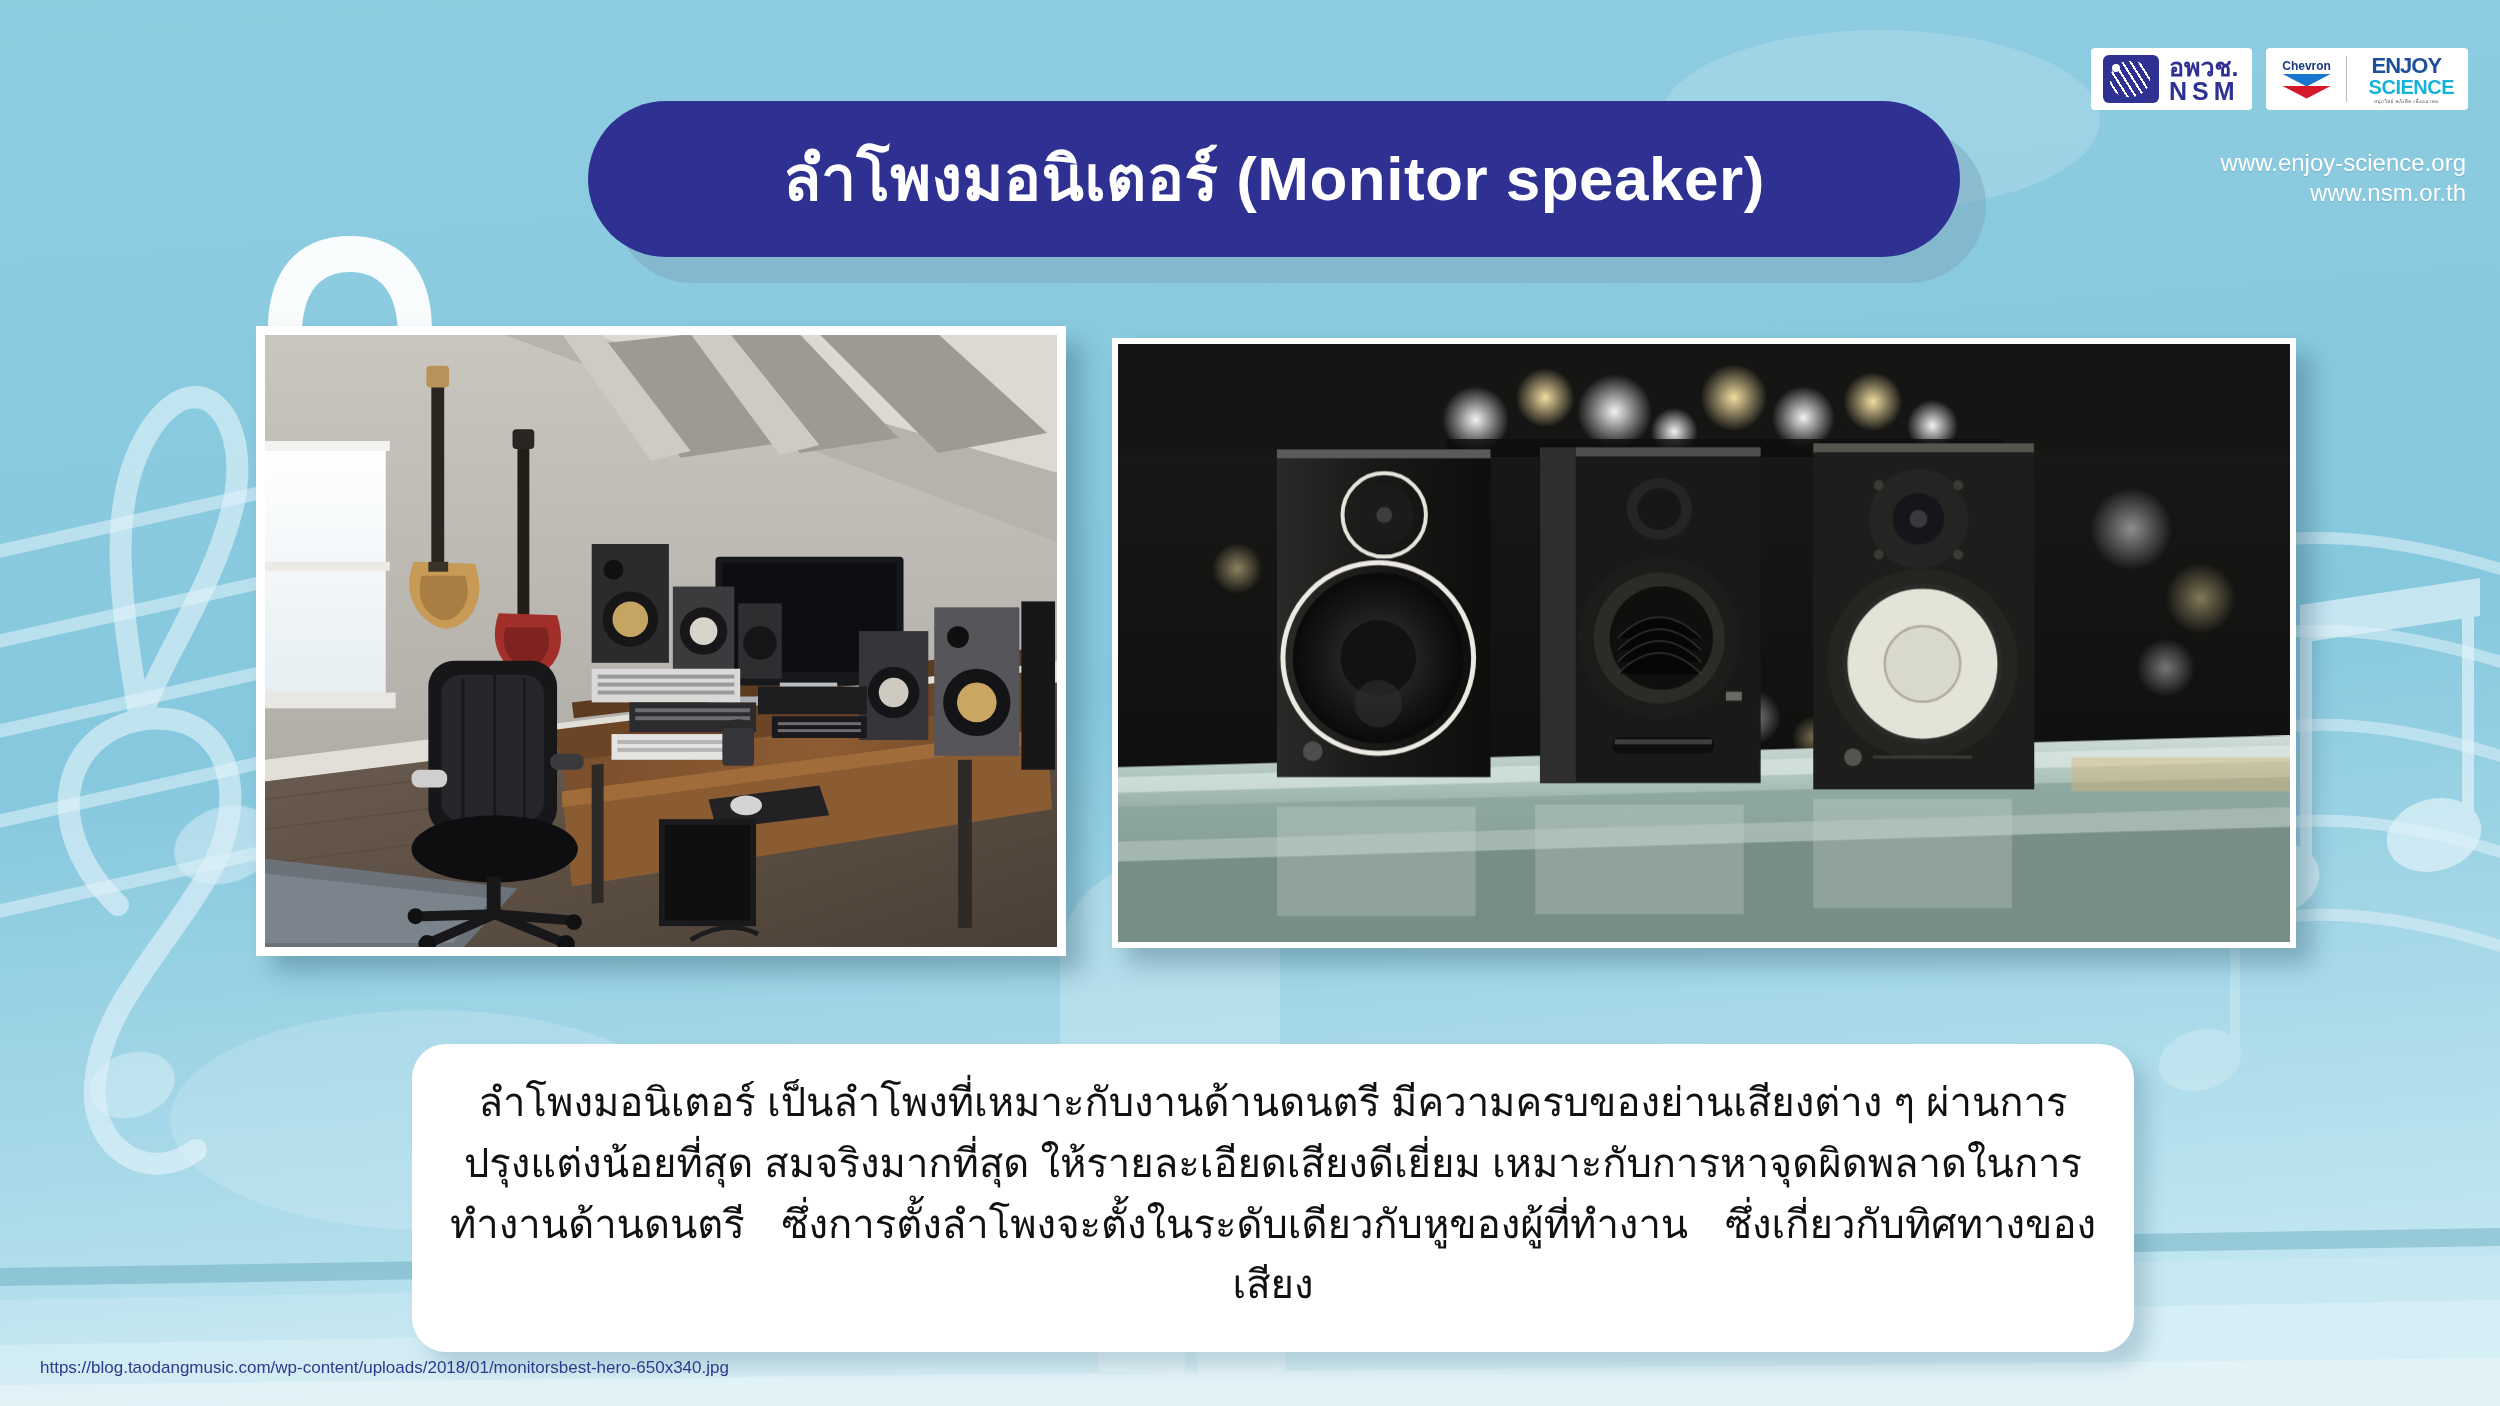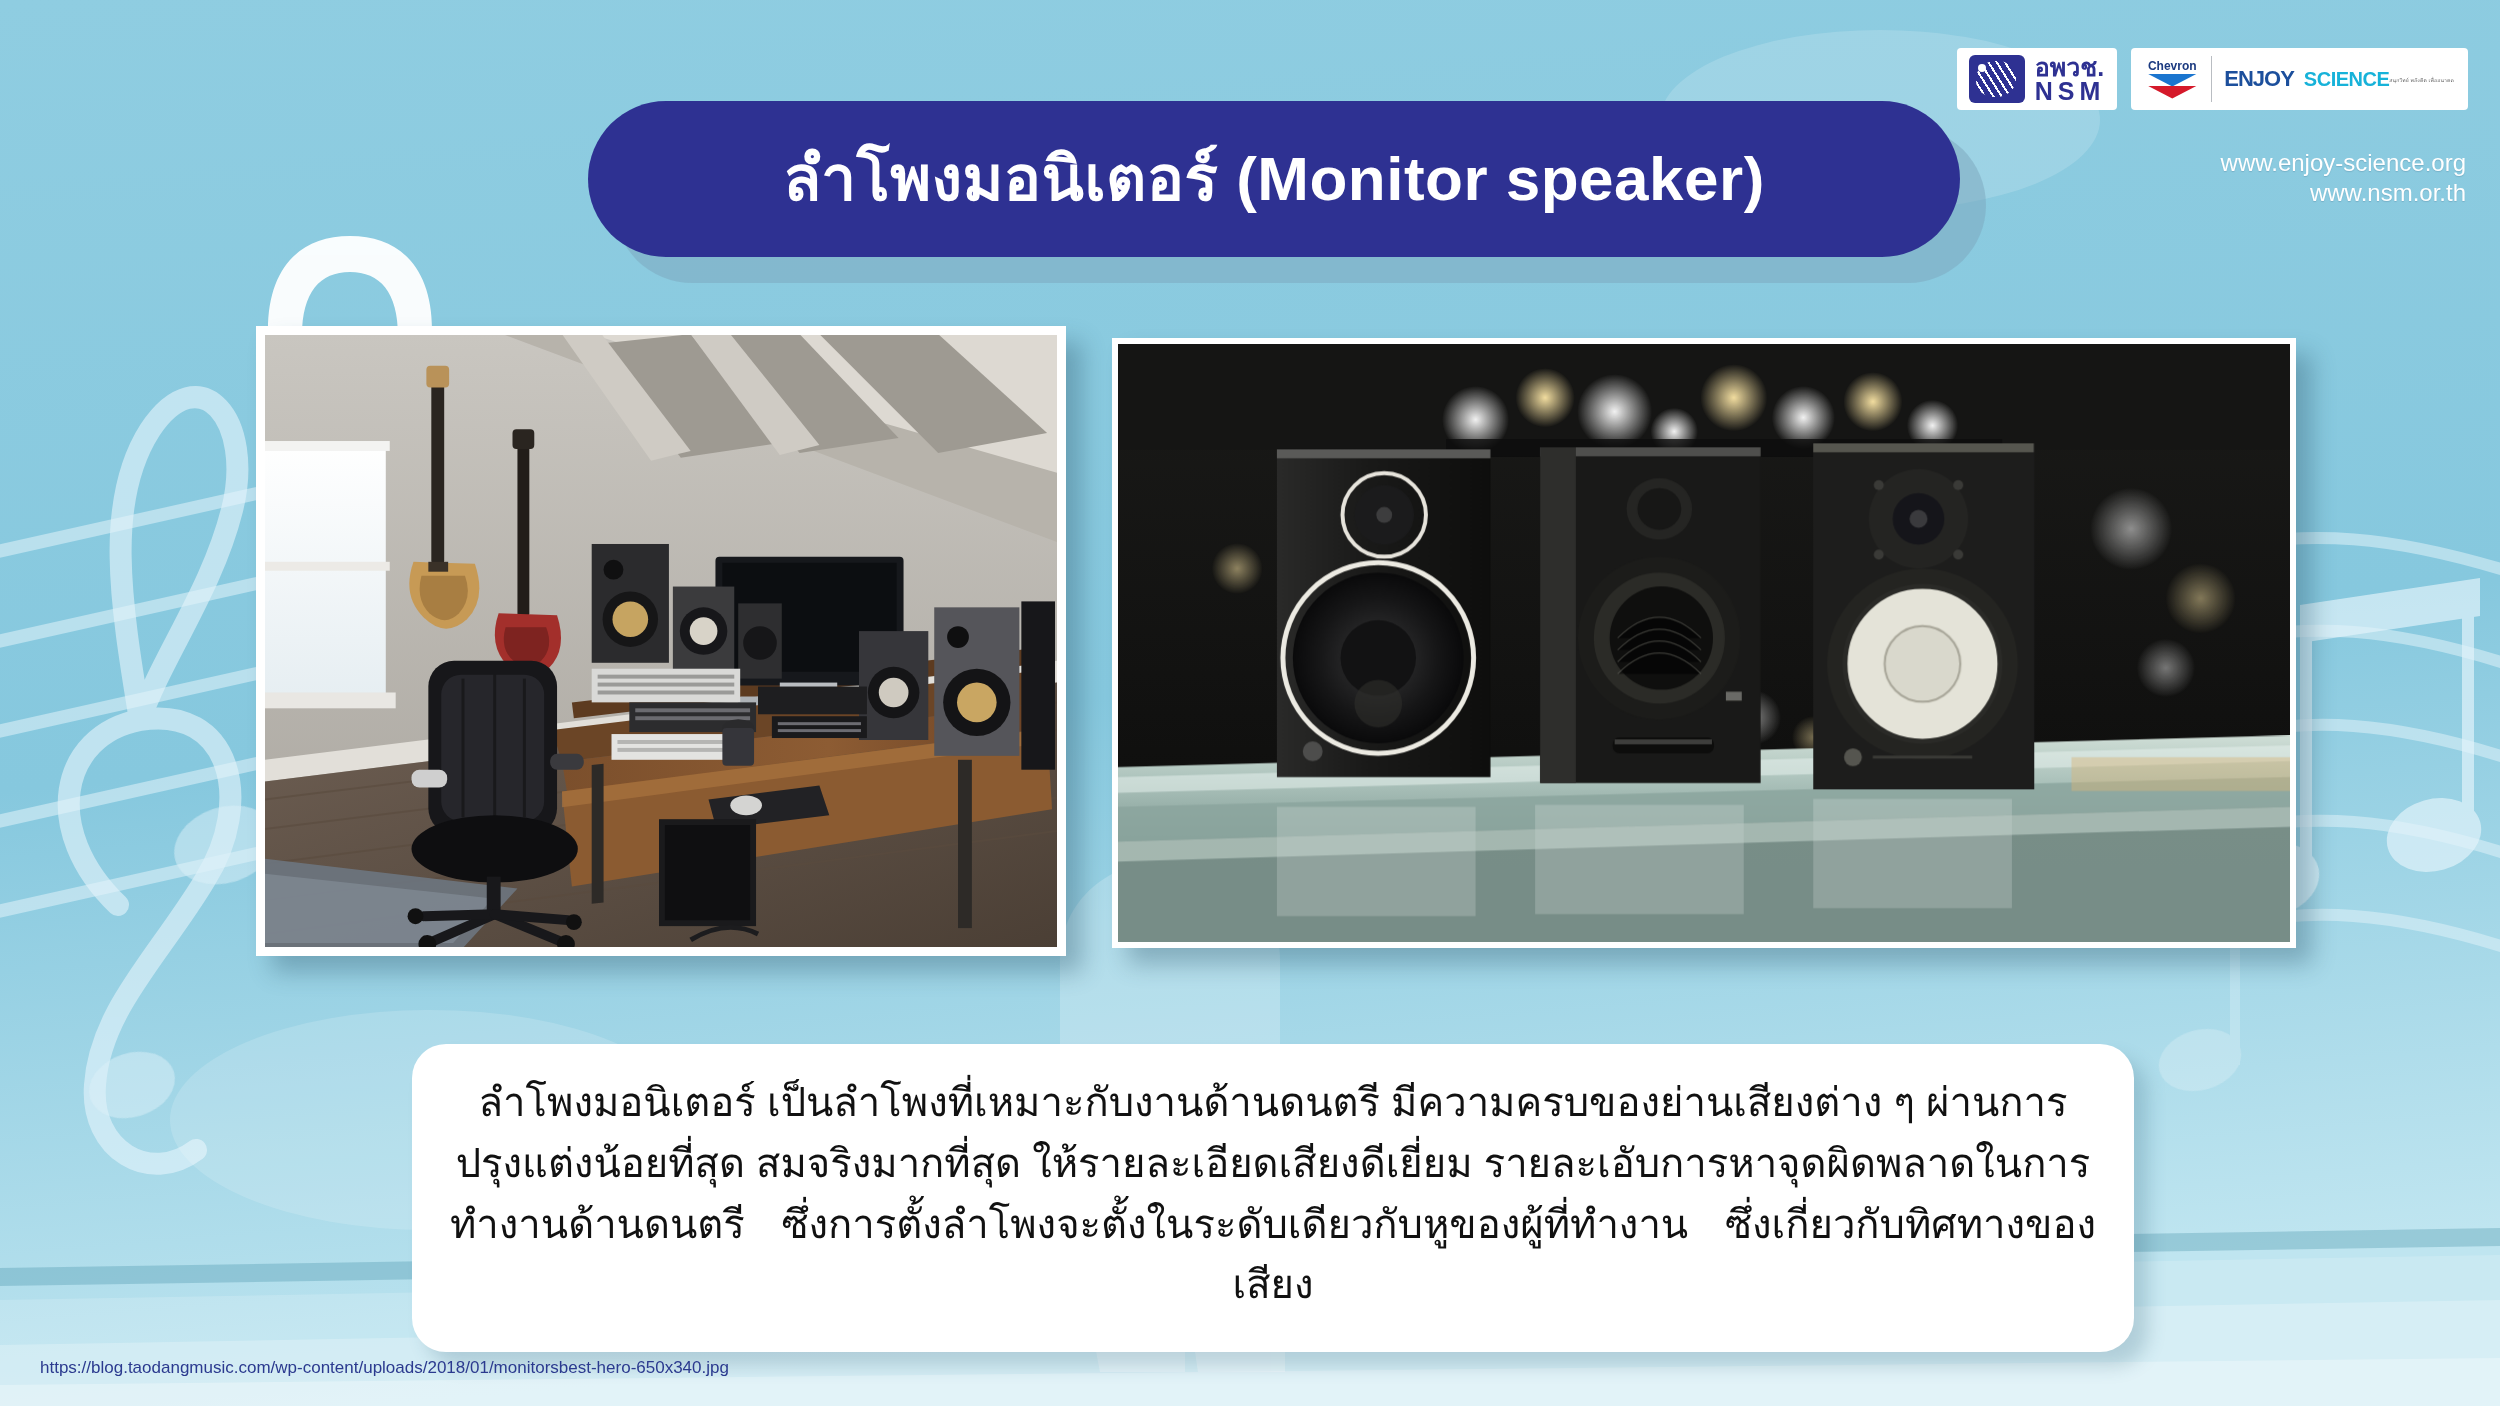--- a/index.html
+++ b/index.html
@@ -78,21 +78,21 @@
   .nsm-text { color:#2e3192; font-weight:bold; line-height:.98; }
   .nsm-text .l1 { font-size: 25px; letter-spacing:0px; display:block; }
   .nsm-text .l2 { font-size: 25px; letter-spacing: 5px; display:block; }
 
   .chev { width:54px; display:flex; flex-direction:column; align-items:center; }
   .chev .cword { font-size:12px; font-weight:bold; color:#1b3a80; line-height:1; margin-bottom:2px; }
   .chev .cb { width:50px; height:13px; }
   .chev .cblue { background:#1a75cf; clip-path: polygon(0 0, 50% 100%, 100% 0); }
   .chev .cred  { background:#d5192a; clip-path: polygon(0 0, 50% 100%, 100% 0); margin-top:-1px;}
   .vdiv { width:1px; background:#b9bdc2; margin:2px 12px; align-self:stretch; }
-  .enjoy { display:flex; flex-direction:row; align-items:center; line-height:1; }
+  .enjoy { display:flex; flex-direction:column; align-items:center; line-height:1; }
   .enjoy .e1 { font-size:22px; font-weight:bold; color:#1c4f9c; letter-spacing:-1px; }
   .enjoy .e2 { font-size:20px; font-weight:bold; color:#17b2d9; letter-spacing:-.5px;margin-left:10px; }
   .enjoy .e3 { font-size:5px; color:#5a5a5a; letter-spacing:.2px; margin-top:2px;}
 
   #url-block {
     position:absolute; right:34px; top:148px;
     text-align:right; z-index:8;
     color:#ffffff; font-size:24px; line-height:1.26;
     text-shadow: 0 1px 1px rgba(80,130,155,.35);
   }
@@ -550,21 +550,21 @@
         <circle cx="740" cy="420" r="9" fill="#55554f"></circle>
       </g>
 
       <polygon points="0,505 1180,470 1180,490 0,525" fill="#cfdfd8" opacity=".5"></polygon>
     </svg>
   </div>
 
   <div id="text-card">
     <div id="body-text">
       <p>ลำโพงมอนิเตอร์ เป็นลำโพงที่เหมาะกับงานด้านดนตรี มีความครบของย่านเสียงต่าง ๆ ผ่านการ</p>
-      <p>ปรุงแต่งน้อยที่สุด สมจริงมากที่สุด ให้รายละเอียดเสียงดีเยี่ยม รายละเอับการหาจุดผิดพลาดในการ</p>
+      <p>ปรุงแต่งน้อยที่สุด สมจริงมากที่สุด ให้รายละเอียดเสียงดีเยี่ยม เหมาะกับการหาจุดผิดพลาดในการ</p>
       <p>ทำงานด้านดนตรี ซึ่งการตั้งลำโพงจะตั้งในระดับเดียวกับหูของผู้ที่ทำงาน ซึ่งเกี่ยวกับทิศทางของเสียง</p>
     </div>
   </div>
 
   <div id="footer">
     <div>https://blog.taodangmusic.com/wp-content/uploads/2018/01/monitorsbest-hero-650x340.jpg</div>
   </div>
 
 </div>
 

